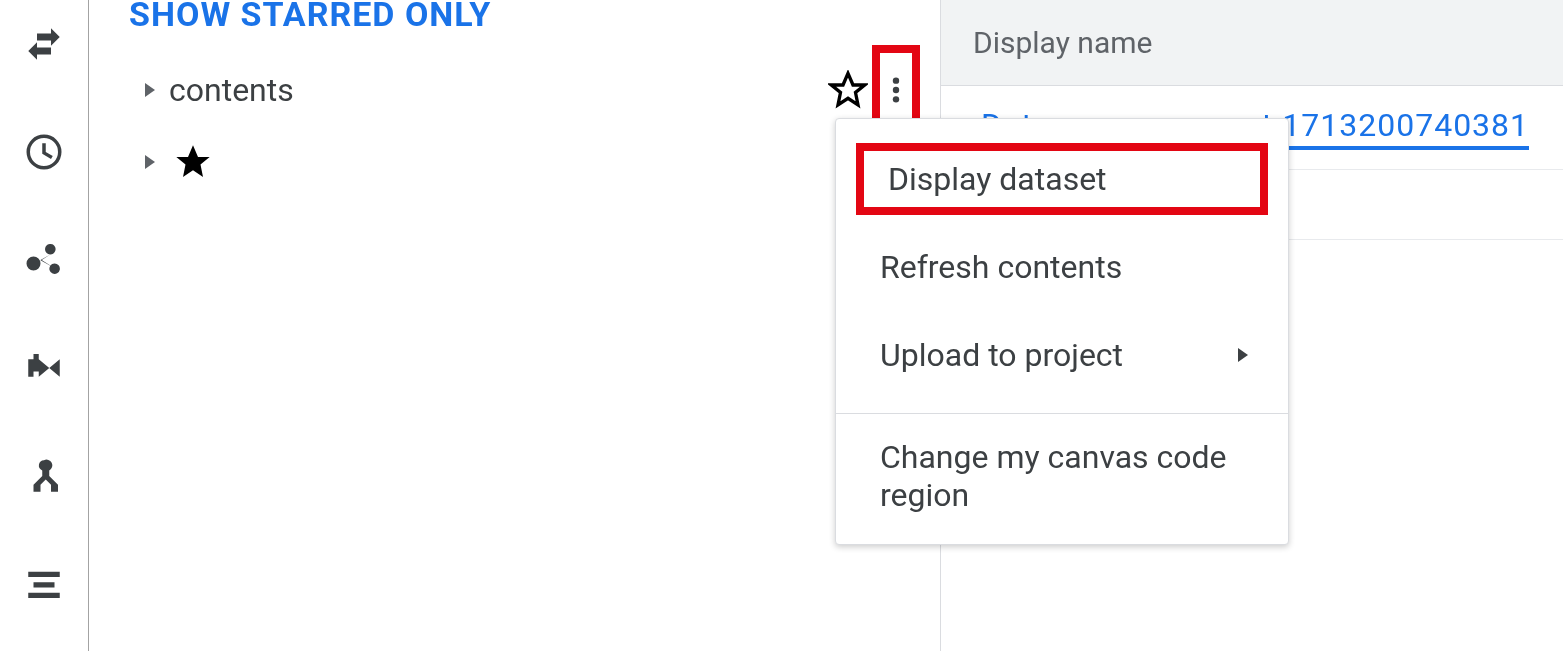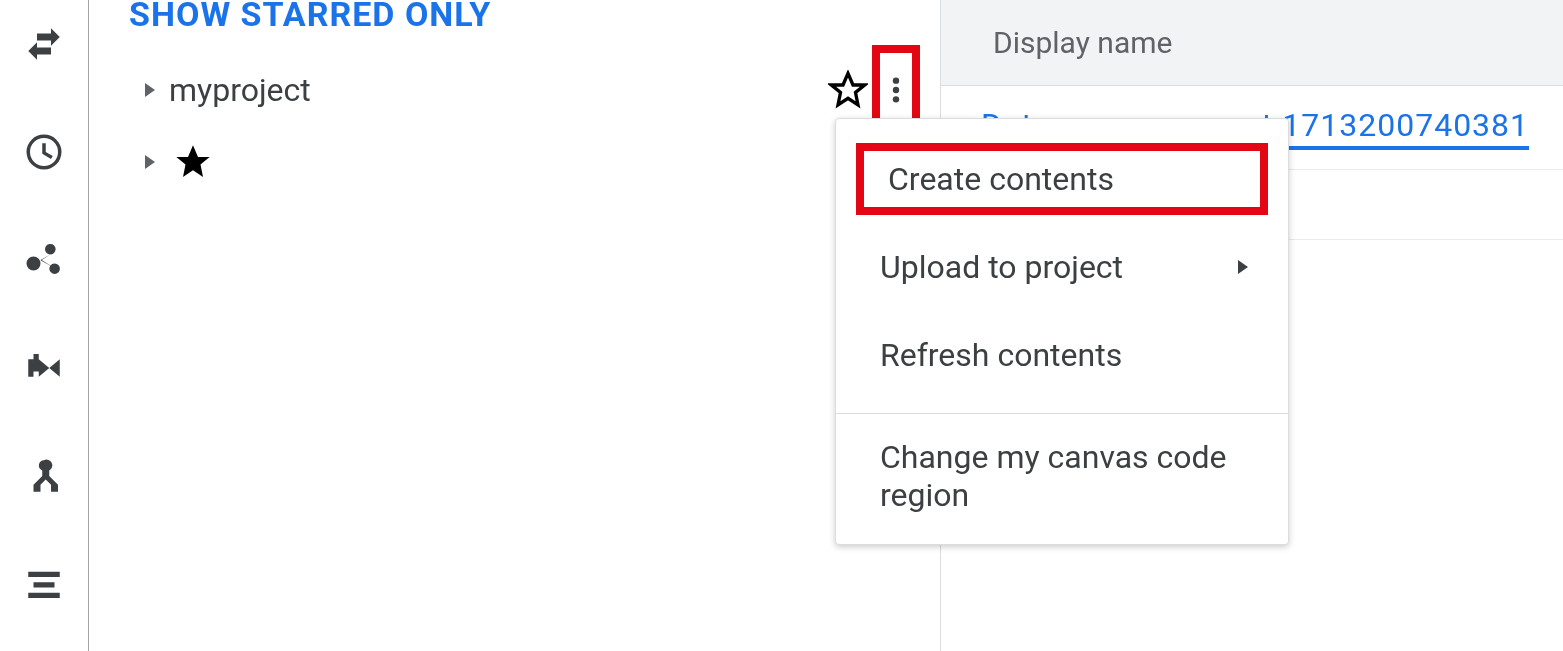--- a/index.html
+++ b/index.html
@@ -79,21 +79,21 @@
 
   
   .content {
     flex:1;
     border-left:1px solid #dadce0;
   }
   .col-header {
     height:86px;
     background:#f1f3f4;
     display:flex; align-items:center;
-    padding-left:52px;
+    padding-left:32px;
     font-size:30px;
     color:#5f6368;
     border-bottom:1px solid #dadce0;
   }
   .link-row {
     height:84px;
     display:flex; align-items:center;
     padding-left:40px;
     border-bottom:1px solid #e8eaed;
   }
@@ -176,21 +176,21 @@
 
   <div class="explorer">
     <div class="starred-link">SHOW STARRED ONLY</div>
 
     <div class="tree-row">
       <div class="tree-caret">
         <svg viewBox="0 0 24 24">
             <path d="M8 5l10 7-10 7z"></path>
           </svg>
       </div>
-      <div class="tree-label">myproject</div>
+      <div class="tree-label">contents</div>
       <div class="tree-star">
         <svg viewBox="0 0 24 24">
             <path fill="none" stroke="#000" stroke-width="2" d="M12 2l3 7h7l-5.5 4.5L18 21l-6-4-6 4 1.5-7.5L2 9h7z"></path>
           </svg>
       </div>
       <div class="tree-kebab hl-red" style="height:90px">
         <svg viewBox="0 0 24 24">
             <circle cx="12" cy="5" r="2.4"></circle>
             <circle cx="12" cy="12" r="2.4"></circle>
             <circle cx="12" cy="19" r="2.4"></circle>
@@ -217,25 +217,25 @@
 
   <div class="content">
     <div class="col-header">Display name</div>
     <div class="link-row">
       <a href="#">Data canvas export 1713200740381</a>
     </div>
     <div class="blank-row"></div>
   </div>
 
   <div class="menu">
-    <div class="menu-item menu-hl">Create contents</div>
+    <div class="menu-item menu-hl">Display dataset</div>
+    <div class="menu-item">Refresh contents</div>
     <div class="menu-item">
       <span>Upload to project</span>
       <svg class="sub-caret" viewBox="0 0 24 24">
           <path d="M8 5l10 7-10 7z"></path>
         </svg>
     </div>
-    <div class="menu-item">Refresh contents</div>
     <div class="menu-sep"></div>
     <div class="menu-item">Change my canvas code region</div>
   </div>
 
 </div>
 
 </body></html>

